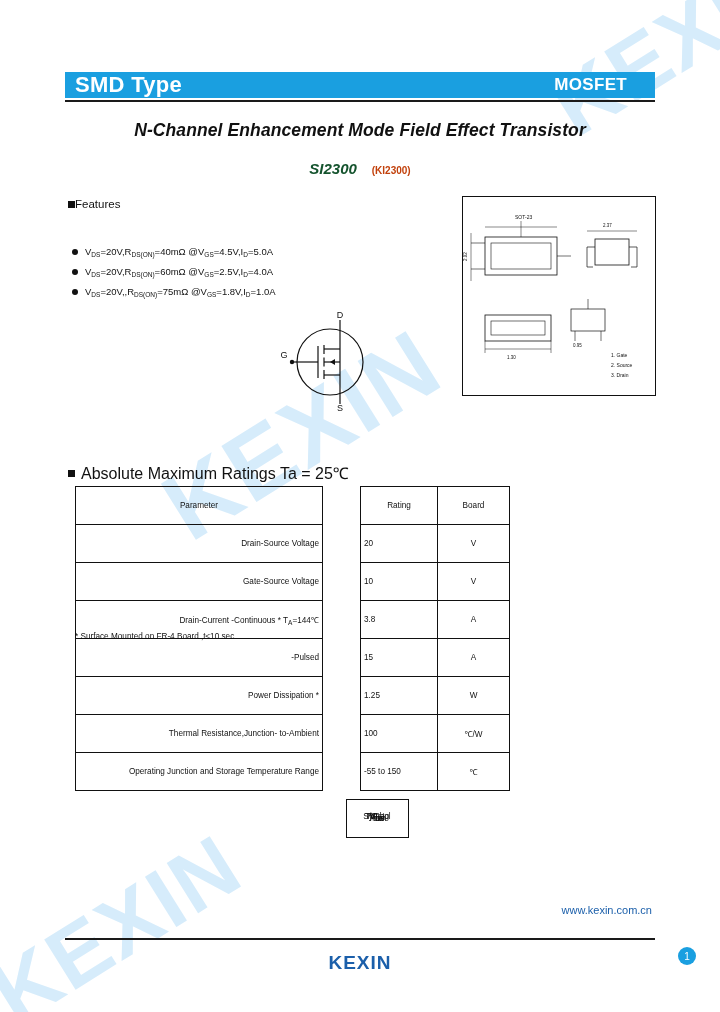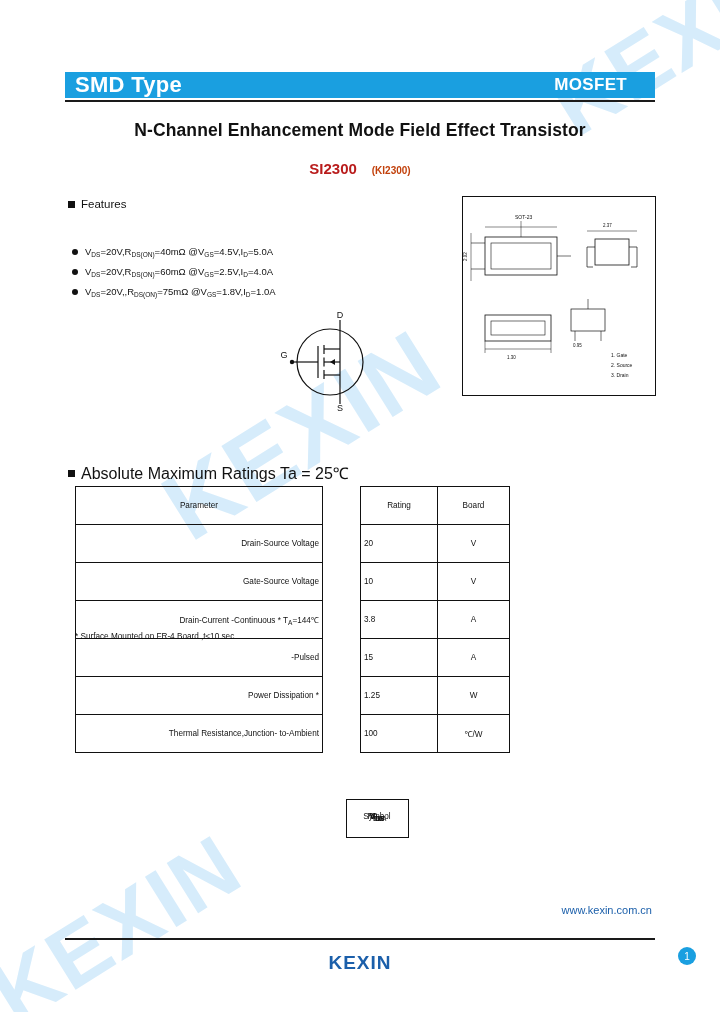--- a/index.html
+++ b/index.html
@@ -44,32 +44,32 @@
     color:#ffffff;font-size:17px;font-weight:bold;padding-right:28px;
     letter-spacing:0.3px;
     text-align:right;
   }
   .hdr-rule{
     position:absolute;left:65px;top:100px;width:590px;height:2px;background:#1a1a1a;
   }
 
   .title{
     position:absolute;left:0;top:120px;width:720px;text-align:center;
-    font-size:17.5px;font-weight:bold;color:#111;letter-spacing:0.1px;
+    font-size:17.5px;font-weight:bold;color:#111;letter-spacing:0.1px;font-style:italic;
   }
   .partline{
     position:absolute;left:0;top:160px;width:720px;text-align:center;
   }
-  .partno{font-size:15px;font-weight:bold;color:#b91c1c;}
+  .partno{font-size:15px;font-weight:bold;color:#14532d;font-style:italic;}
   .partalt{font-size:10px;font-weight:bold;color:#c2410c;}
 
   
   .feat-head{
     position:absolute;left:68px;top:198px;font-size:11.5px;color:#111;
-    display:flex;align-items:center;gap:6px;font-weight:normal;
+    display:flex;align-items:center;font-weight:normal;
   }
   .sqbullet{width:7px;height:7px;background:#111;display:inline-block;}
   .feat{
     position:absolute;left:72px;font-size:9.5px;color:#111;
     display:flex;align-items:center;gap:7px;white-space:nowrap;
   }
   .dot{width:6px;height:6px;border-radius:50%;background:#111;display:inline-block;}
   .f1{top:246px;} .f2{top:266px;} .f3{top:286px;}
   sub{font-size:6.5px;vertical-align:baseline;position:relative;top:2px;}
 
@@ -287,20 +287,26 @@
           <td class="sym"><span>P</span><sub>D</sub></td>
           <td class="rate">1.25</td>
           <td class="unit">W</td>
         </tr>
         <tr>
           <td class="param">Thermal Resistance,Junction- to-Ambient</td>
           <td class="sym"><span>R</span><sub>thJA</sub></td>
           <td class="rate">100</td>
           <td class="unit">℃/W</td>
         </tr>
+        <tr>
+          <td class="param">Operating Junction and Storage Temperature Range</td>
+          <td class="sym">Tj,Tstg</td>
+          <td class="rate">-55 to 150</td>
+          <td class="unit">℃</td>
+        </tr>
       </tbody>
     </table>
 
     <div class="note">* Surface Mounted on FR-4 Board ,t≤10 sec.</div>
 
     <div class="foot-rule"></div>
     <div class="foot-logo">KEXIN</div>
     <div class="foot-url">www.kexin.com.cn</div>
     <div class="pagenum">1</div>
 

